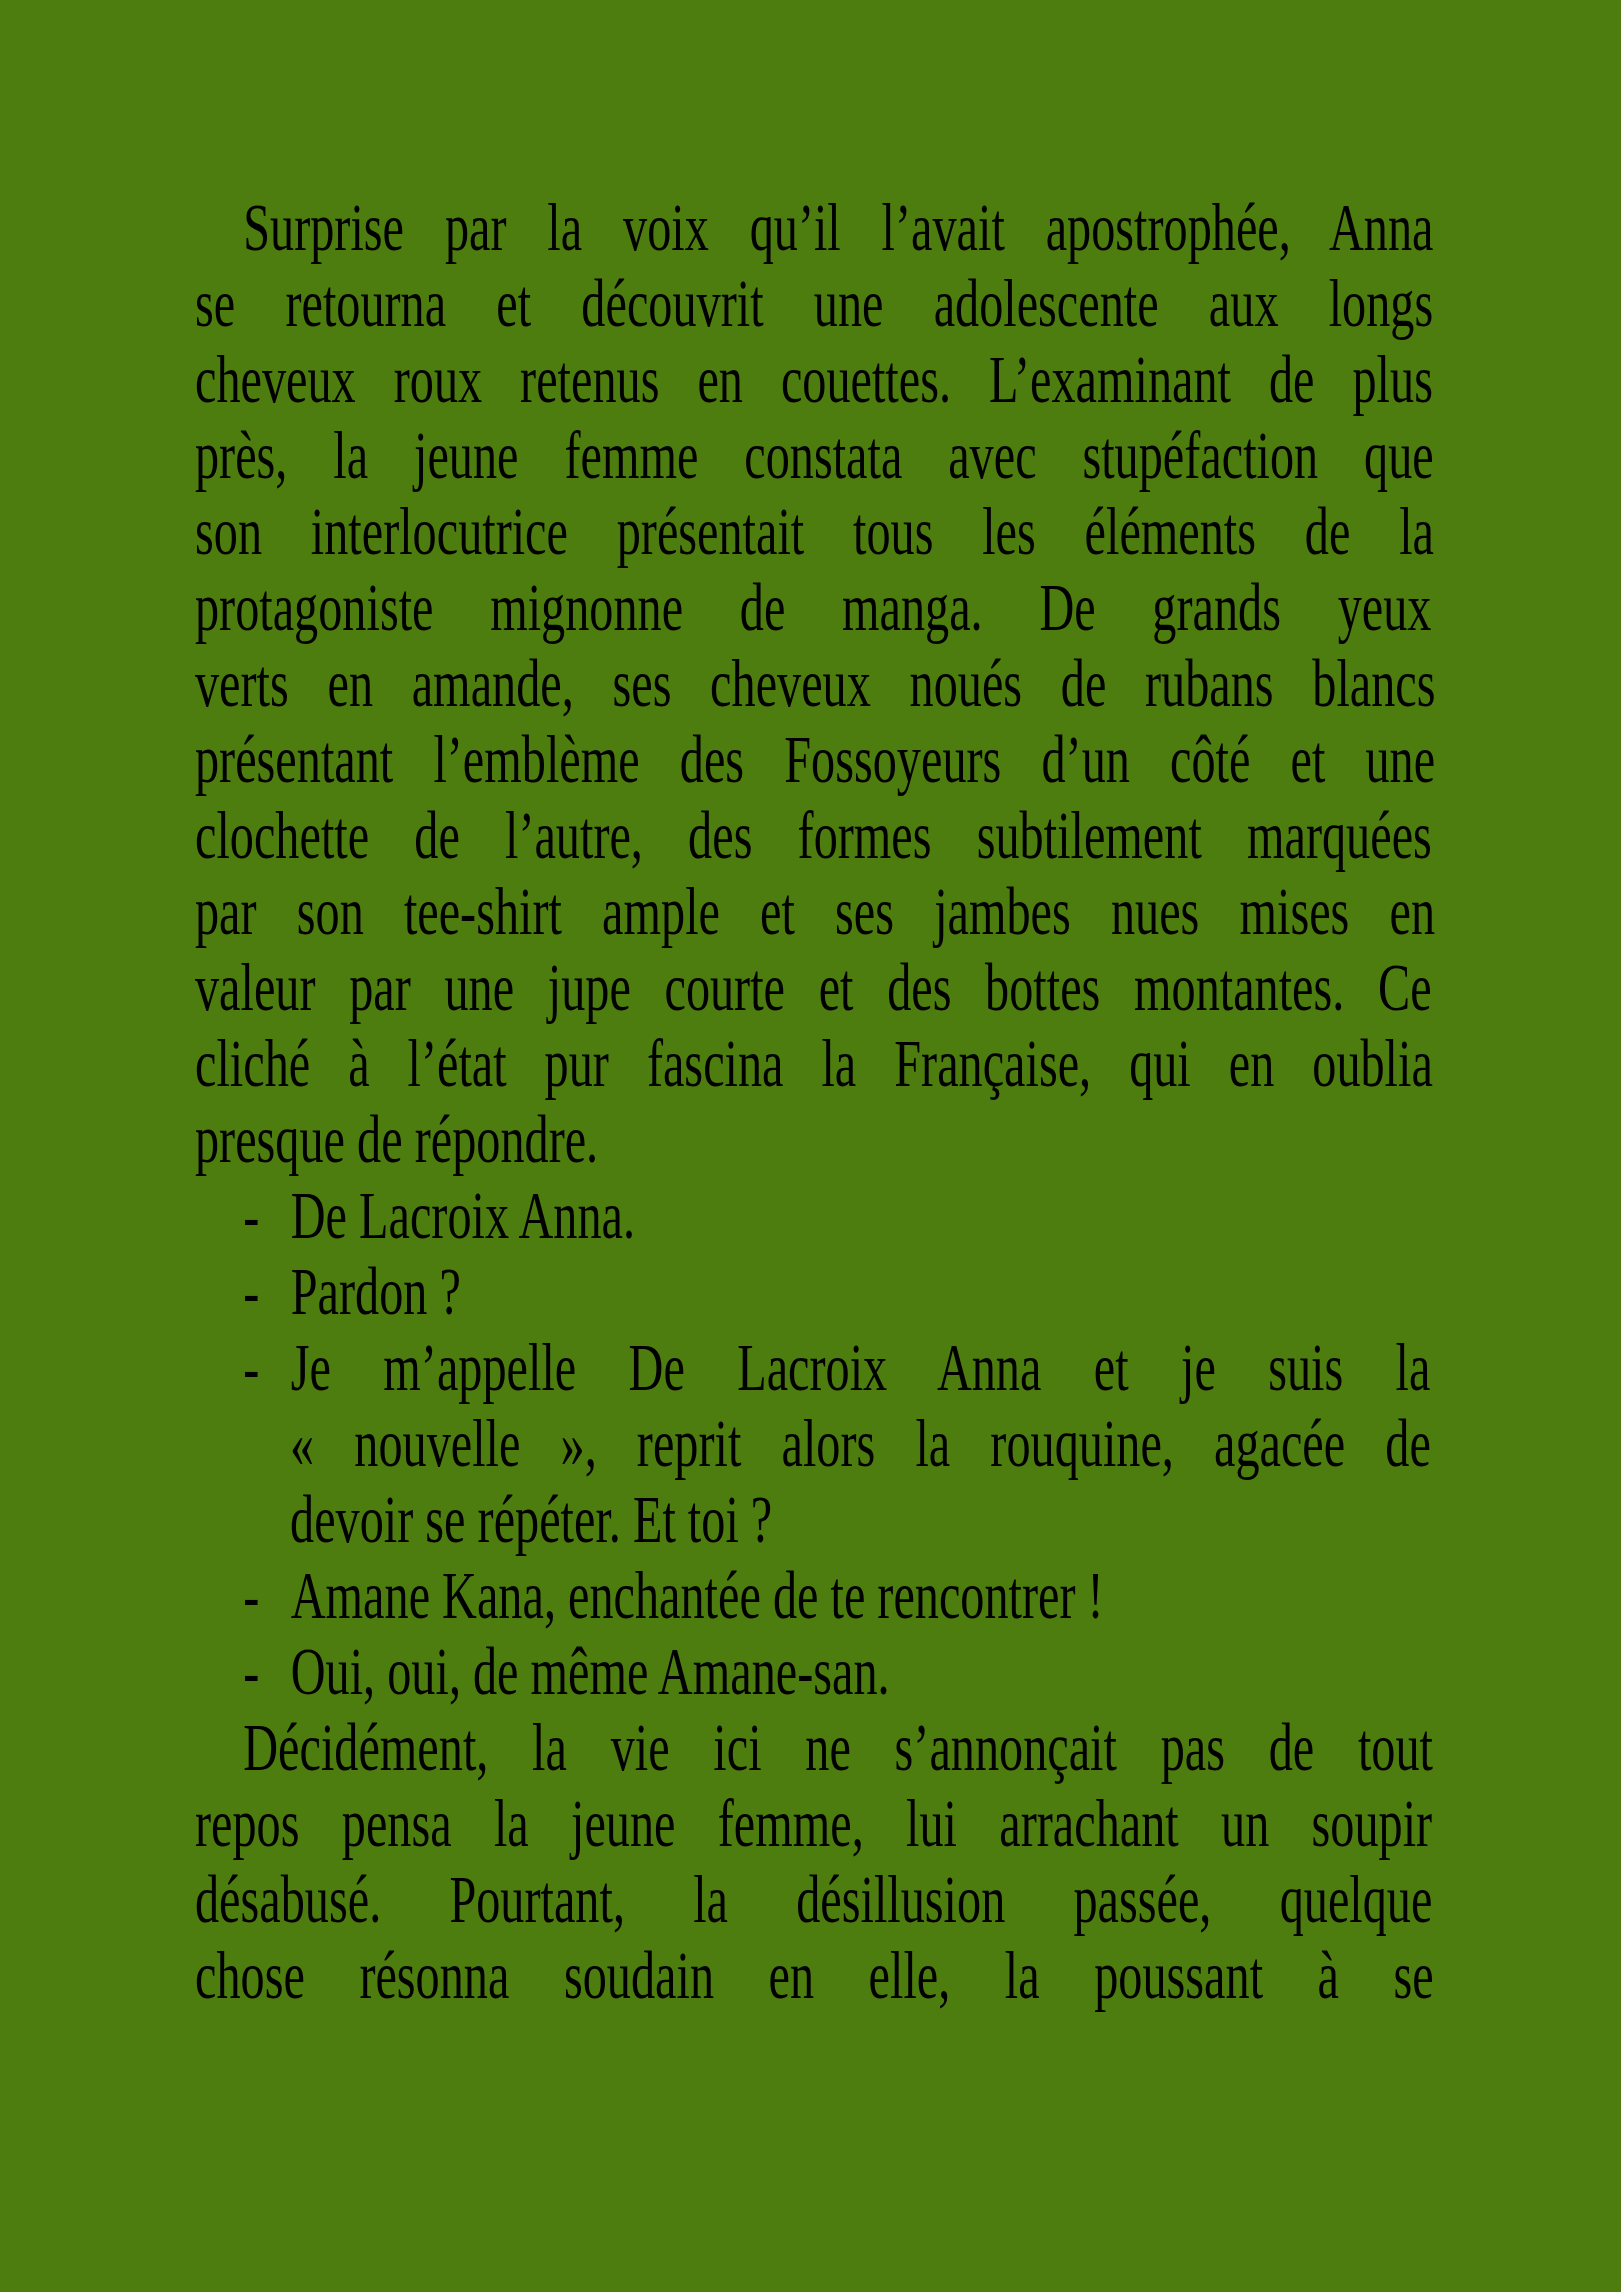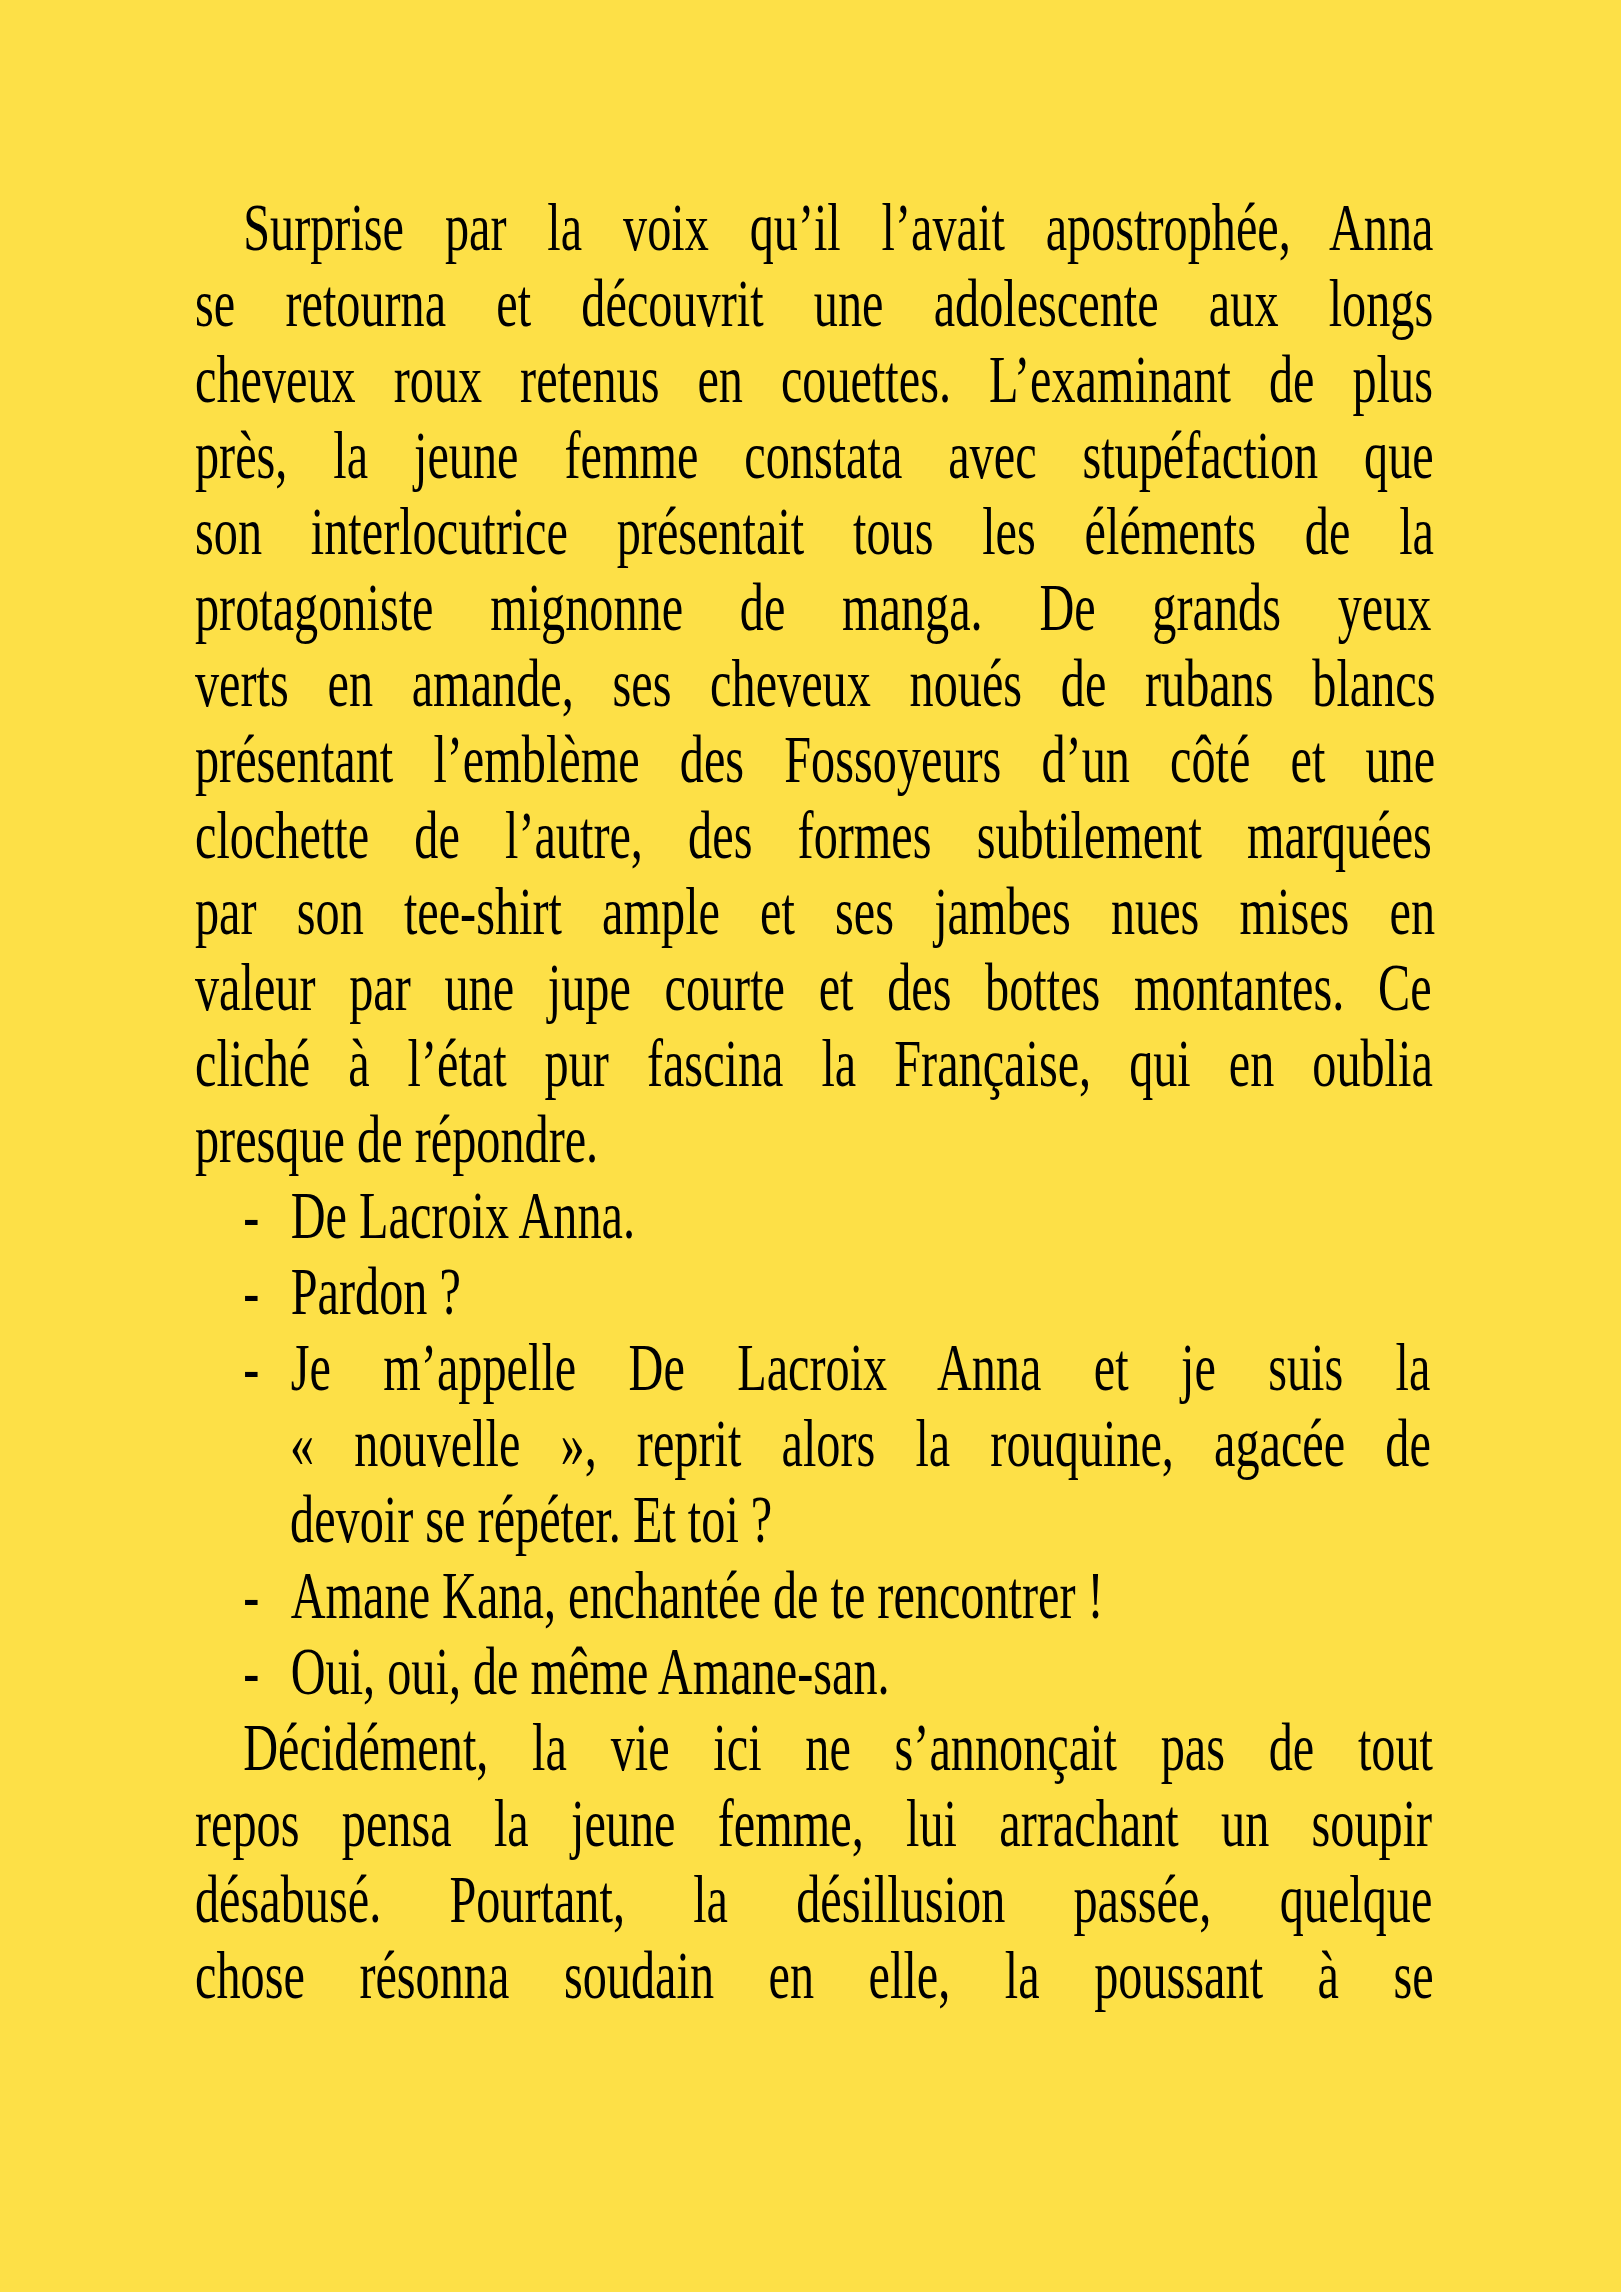--- a/index.html
+++ b/index.html
@@ -45,21 +45,21 @@
   }
 
   .txt {
     display: inline-block;
     white-space: pre;
   }
 </style>
 </head>
 <body>
 
-<div class="page" style="background: #fde047;">
+<div class="page" style="background: #4d7c0f;">
   <div class="textblock" id="textblock">
       <div class="line p-first"><span class="txt" style="color: rgb(0, 0, 0); word-spacing: 40px;">Surprise par la voix qu’il l’avait apostrophée, Anna</span></div>
       <div class="line p-body"><span class="txt" style="color: rgb(0, 0, 0); word-spacing: 53px;">se retourna et découvrit une adolescente aux longs</span></div>
       <div class="line p-body"><span class="txt" style="color: rgb(0, 0, 0); word-spacing: 36px;">cheveux roux retenus en couettes. L’examinant de plus</span></div>
       <div class="line p-body"><span class="txt" style="color: rgb(0, 0, 0); word-spacing: 47px;">près, la jeune femme constata avec stupéfaction que</span></div>
       <div class="line p-body"><span class="txt" style="color: rgb(0, 0, 0); word-spacing: 51px;">son interlocutrice présentait tous les éléments de la</span></div>
       <div class="line p-body"><span class="txt" style="color: rgb(0, 0, 0); word-spacing: 62px;">protagoniste mignonne de manga. De grands yeux</span></div>
       <div class="line p-body"><span class="txt" style="color: rgb(0, 0, 0); word-spacing: 37px;">verts en amande, ses cheveux noués de rubans blancs</span></div>
       <div class="line p-body"><span class="txt" style="color: rgb(0, 0, 0); word-spacing: 39px;">présentant l’emblème des Fossoyeurs d’un côté et une</span></div>
       <div class="line p-body"><span class="txt" style="color: rgb(0, 0, 0); word-spacing: 46px;">clochette de l’autre, des formes subtilement marquées</span></div>

